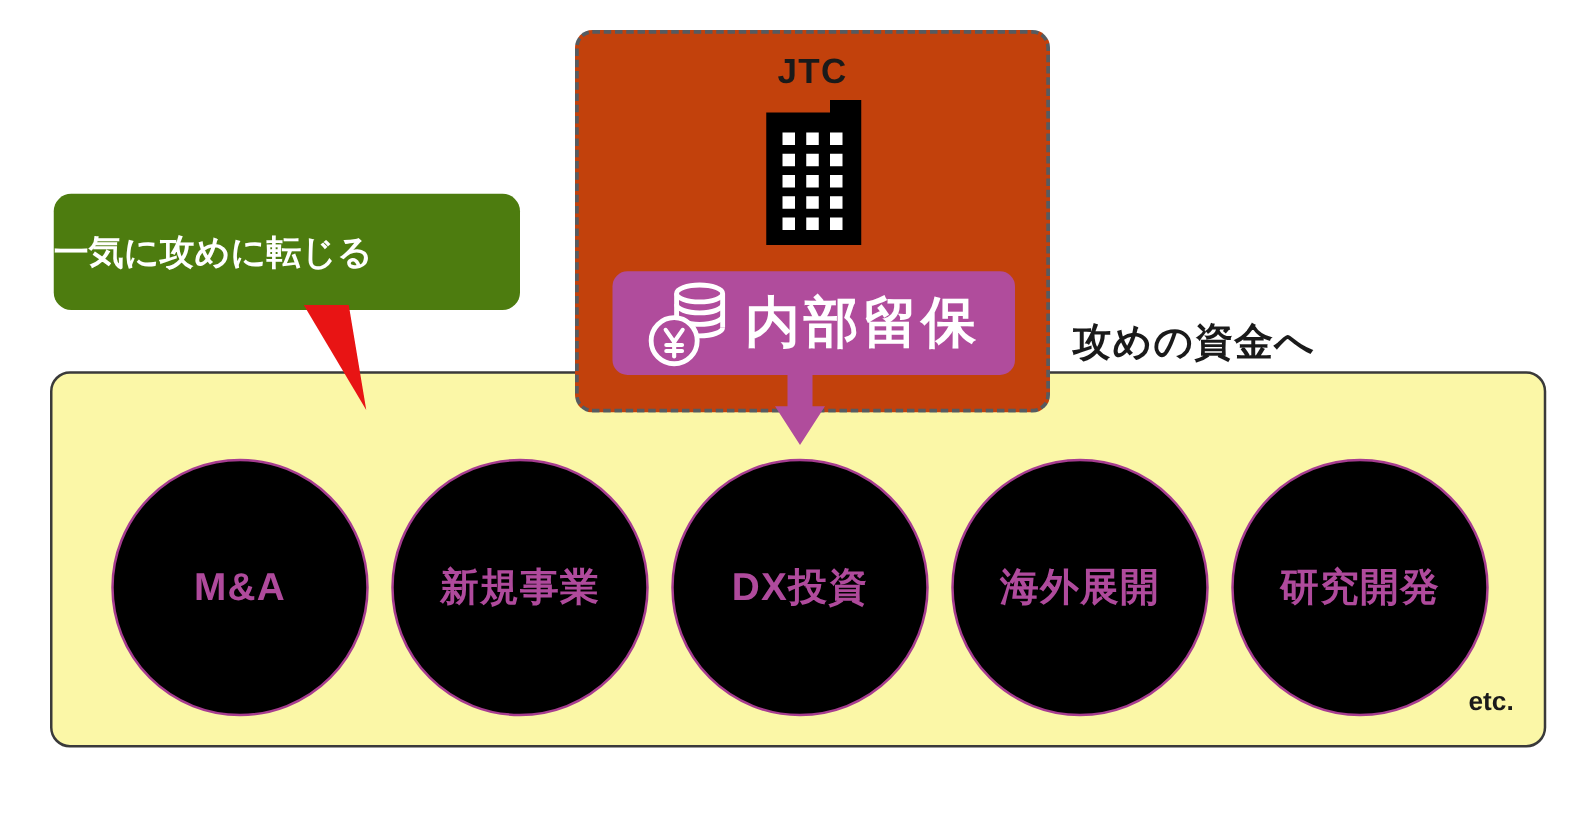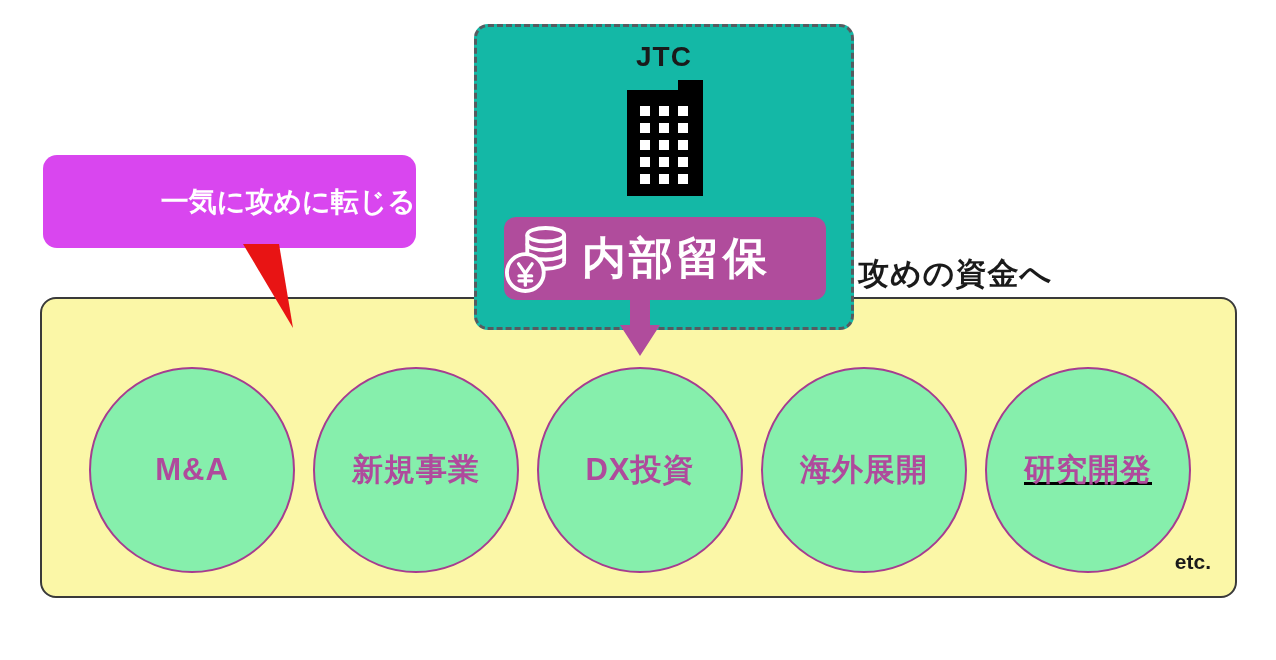--- a/index.html
+++ b/index.html
@@ -19,21 +19,21 @@
     width: 1197px; height: 301px;
     background: #fbf7a7;
     border: 2px solid #3a3a3a;
     border-radius: 16px;
     z-index: 1;
   }
   .invest-circle {
     position: absolute;
     top: 68px;
     width: 206px; height: 206px;
-    background: #86efac;
+    background: #000000;
     border: 2.5px solid #a63c90;
     border-radius: 50%;
     display: flex; align-items: center; justify-content: center;
   }
   .invest-circle span {
     color: #af4a9c;
     font-size: 31px;
     font-weight: bold;
     letter-spacing: 1px;
     white-space: nowrap;
@@ -47,23 +47,23 @@
     position: absolute;
     right: 24px; bottom: 22px;
     color: #1a1a1a;
     font-size: 21px;
     font-weight: bold;
   }
 
   
   .jtc-box {
     position: absolute;
-    left: 474px; top: 24px;
+    left: 460px; top: 24px;
     width: 380px; height: 306px;
-    background: #14b8a6;
+    background: #c2410c;
     border: 3px dashed #565b60;
     border-radius: 14px;
     z-index: 2;
   }
   .jtc-label {
     position: absolute;
     top: 14px; left: 0; width: 100%;
     text-align: center;
     color: #1a1a1a;
     font-size: 28px;
@@ -78,20 +78,21 @@
 
   
   .reserve-badge {
     position: absolute;
     left: 27px; top: 190px;
     width: 322px; height: 83px;
     background: #b04c9c;
     border-radius: 12px;
     display: flex;
     align-items: center;
+    justify-content: center;
     gap: 14px;
     z-index: 3;
   }
   .reserve-badge .badge-text {
     color: #ffffff;
     font-size: 44px;
     font-weight: bold;
     letter-spacing: 3px;
     white-space: nowrap;
   }
@@ -103,25 +104,25 @@
     left: 606px; top: 296px;
     width: 68px; height: 62px;
     z-index: 4;
   }
 
   
   .callout {
     position: absolute;
     left: 43px; top: 155px;
     width: 373px; height: 93px;
-    background: #d946ef;
+    background: #4d7c0f;
     border-radius: 14px;
     display: flex;
     flex-direction: column;
-    align-items: flex-end;
+    align-items: flex-start;
     justify-content: center;
     z-index: 3;
   }
   .callout .line {
     color: #ffffff;
     font-size: 28px;
     font-weight: bold;
     line-height: 37px;
     white-space: nowrap;
   }

